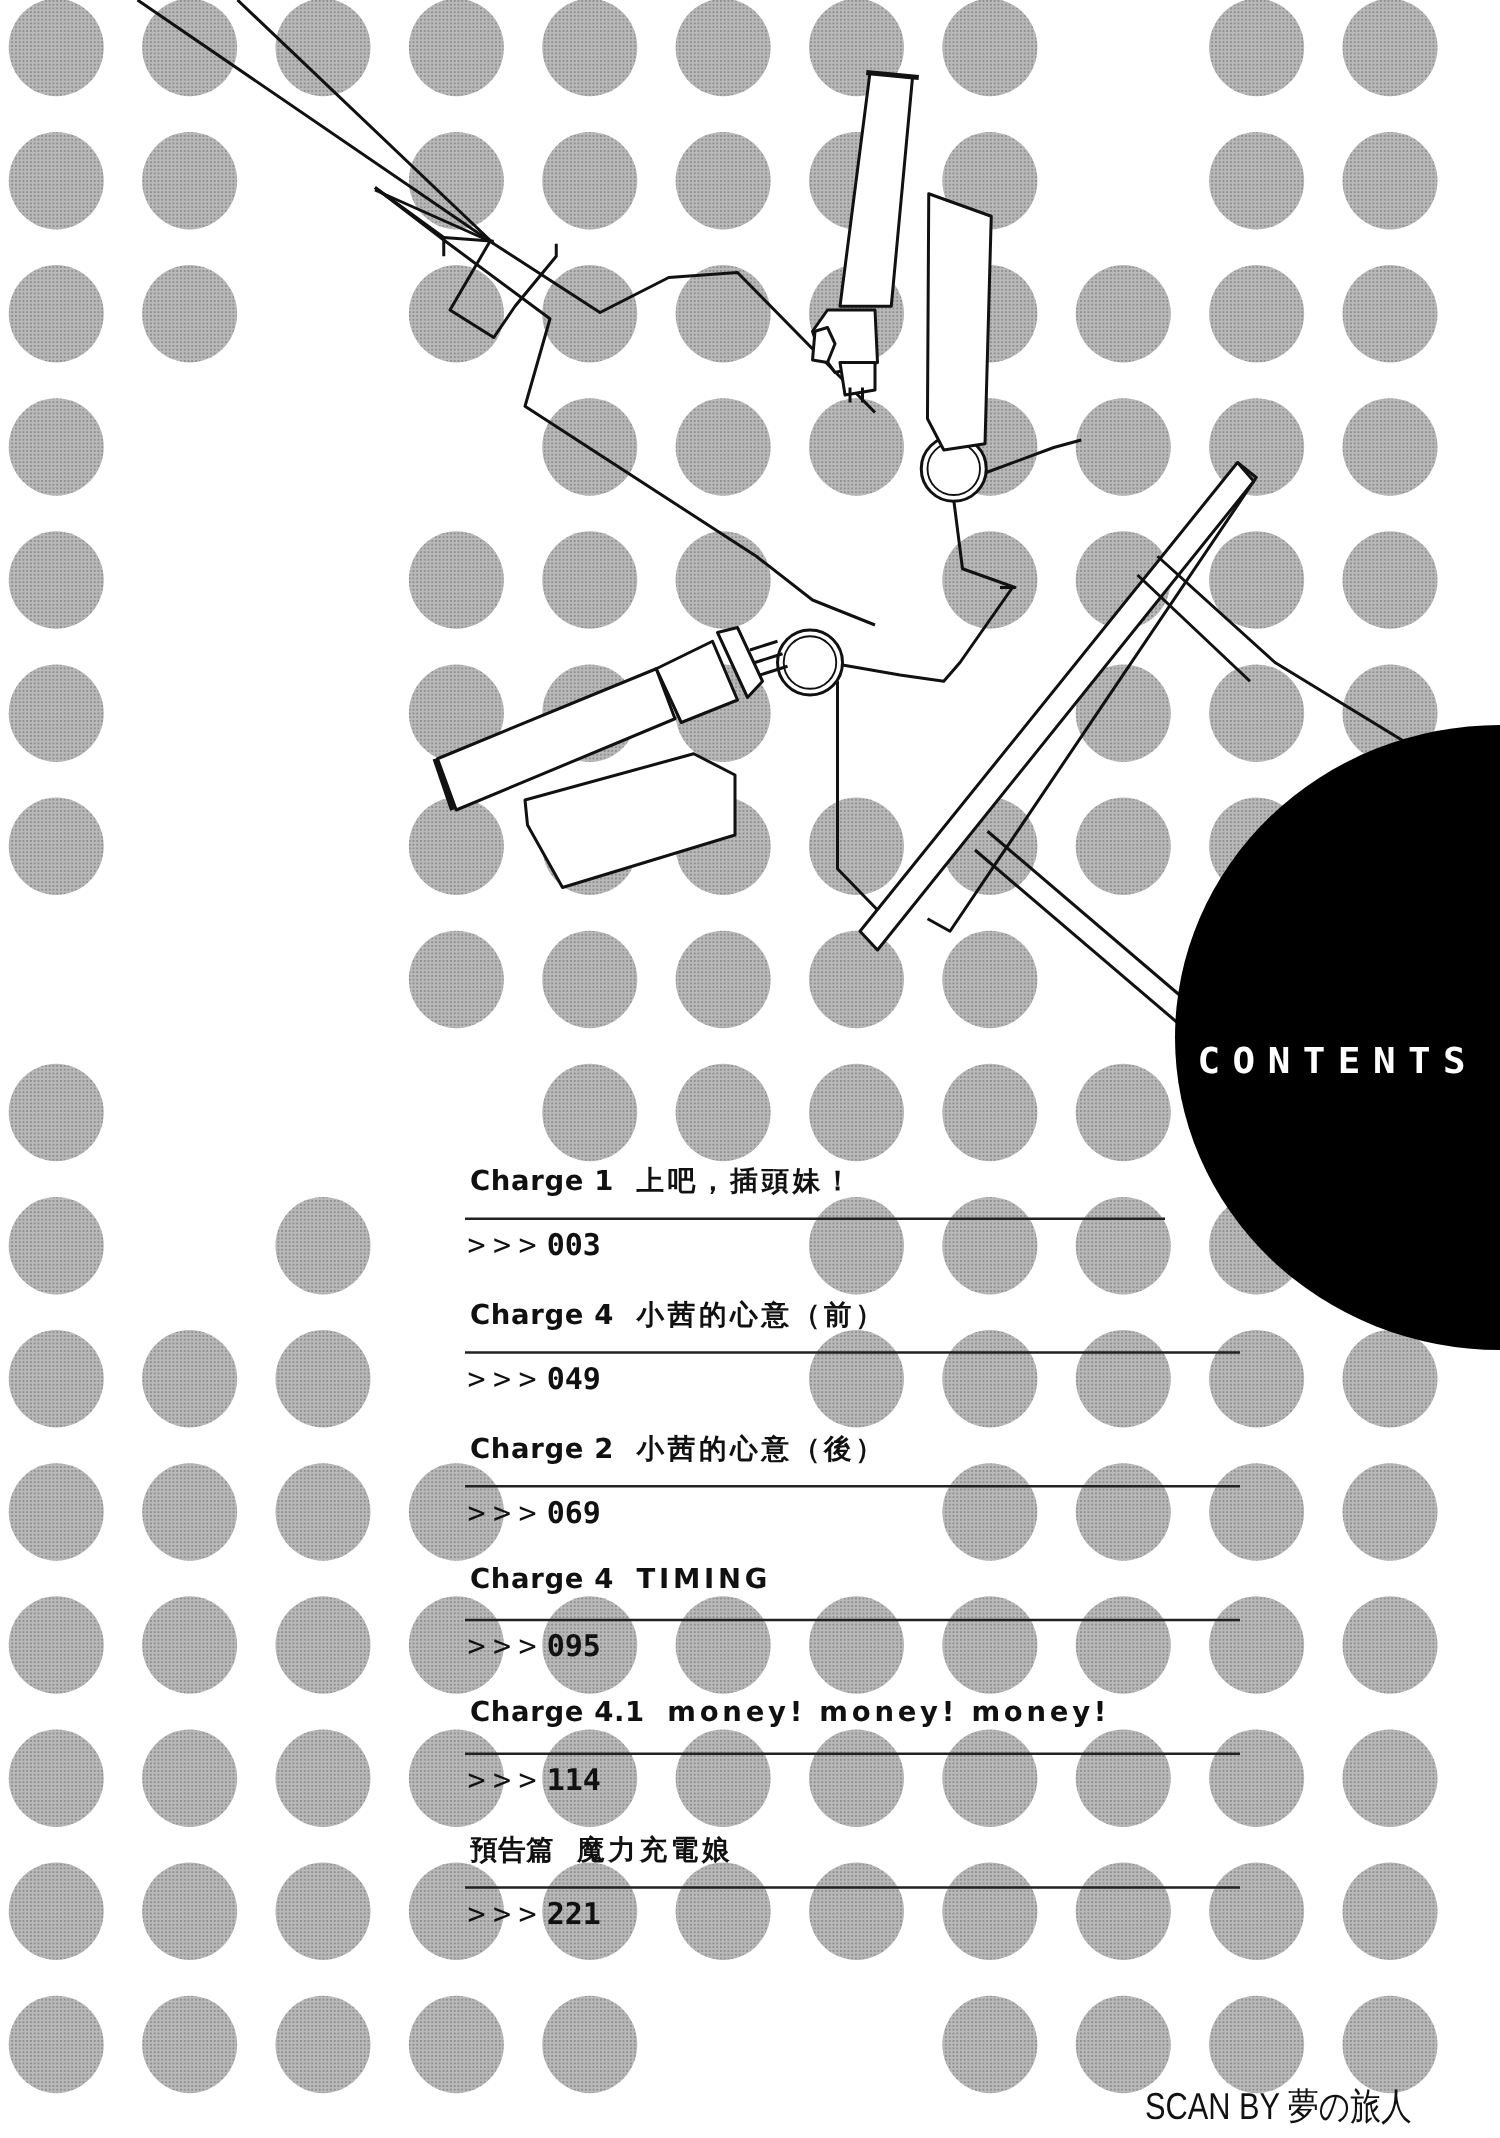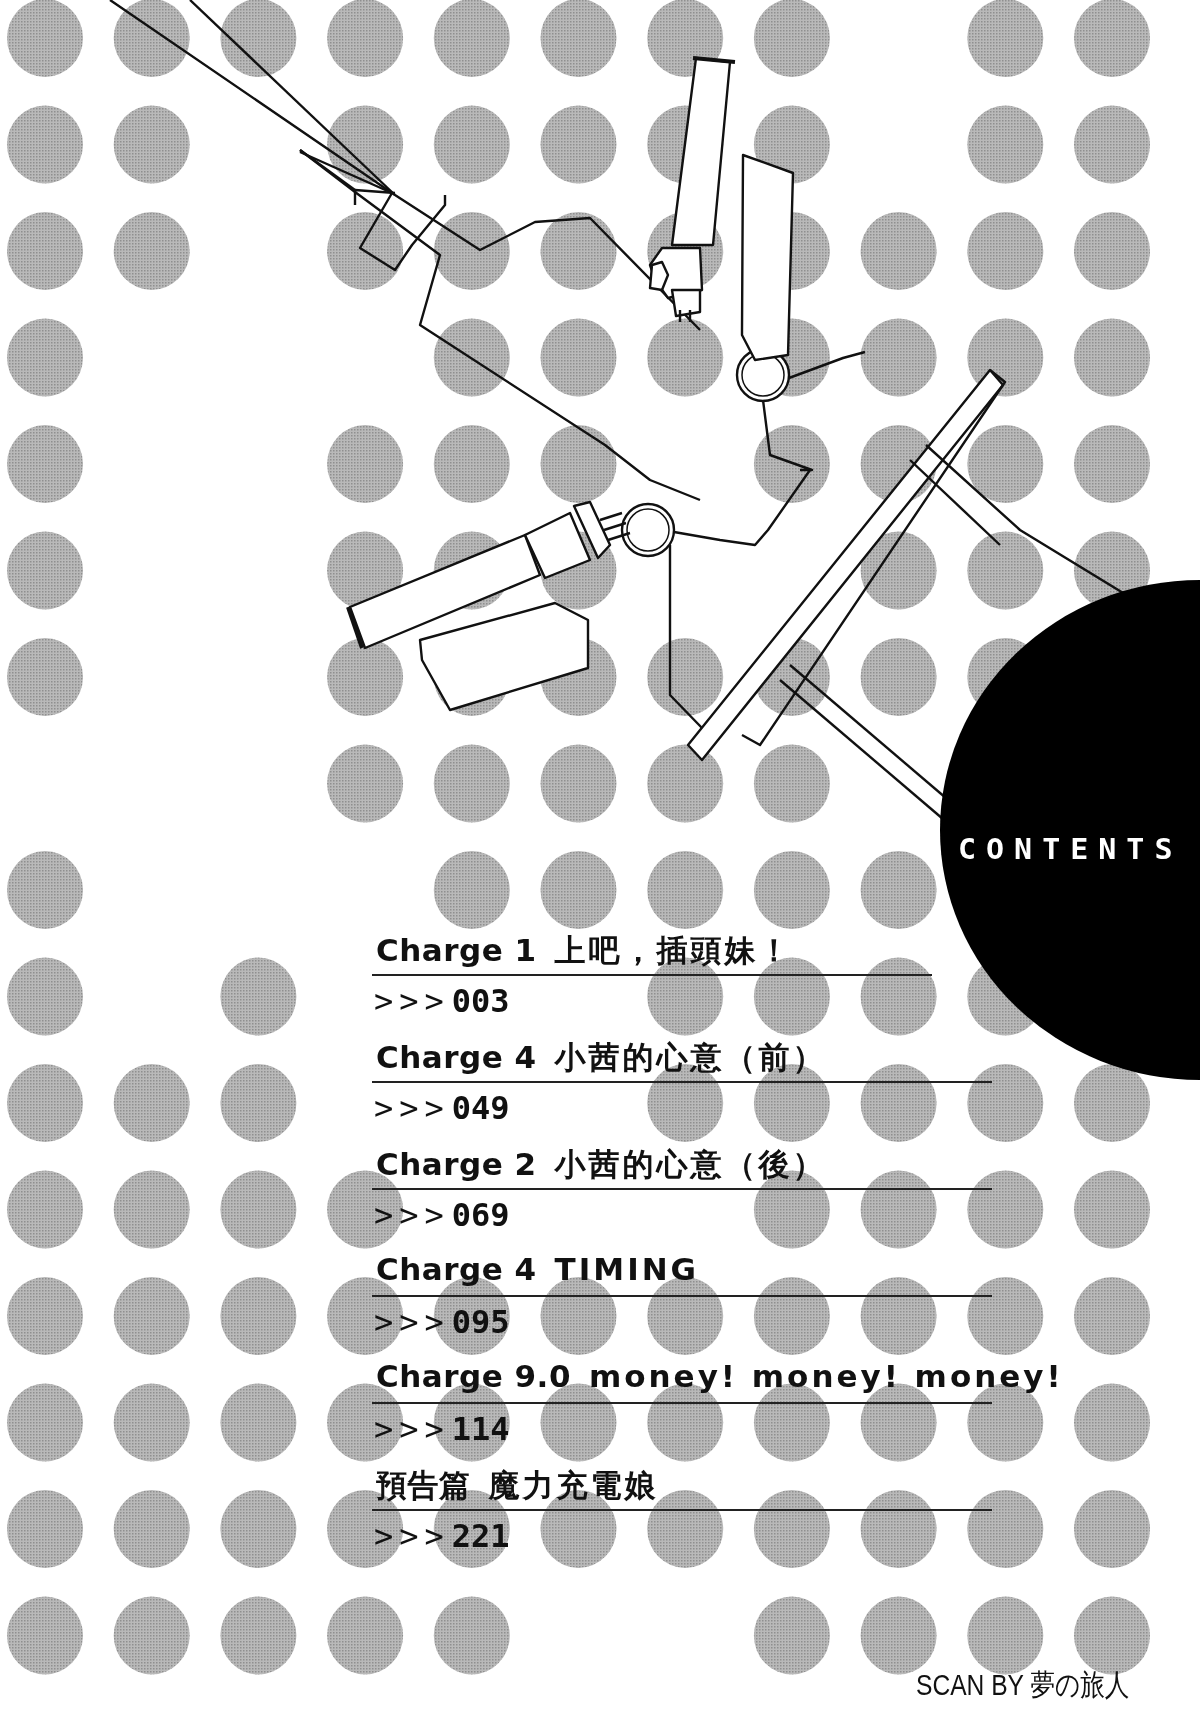--- a/index.html
+++ b/index.html
@@ -9,26 +9,26 @@
     #art { position: absolute; left: 0; top: 0; width: 1200px; height: 1710px; }
     .blackdisc { position: absolute; left: 940px; top: 580px; width: 520px; height: 500px;
                  border-radius: 50%; background: #000; }
     .contents-title { position: absolute; left: 958px; top: 832px; color: #fff;
                       font-family: "DejaVu Sans Mono", monospace; font-weight: bold;
                       font-size: 30px; letter-spacing: 10px; transform: scaleY(0.95); }
     .toc { position: absolute; left: 372px; top: 930px; width: 700px; }
     .entry { position: relative; height: 107px; }
     .entry-title { position: absolute; left: 4px; top: 0; white-space: nowrap;
                    font-family: "DejaVu Sans", sans-serif; font-weight: bold;
-                   font-size: 31px; color: #111; letter-spacing: 0.5px; }
+                   font-size: 22px; color: #111; letter-spacing: 0.5px; }
     .entry-title .cn { margin-left: 18px; letter-spacing: 3px; }
     .entry-rule { position: absolute; left: 0; top: 44px; height: 2px; background: #222; }
     .entry-page { position: absolute; left: 2px; top: 52px; white-space: nowrap;
                   font-family: "DejaVu Sans Mono", monospace; font-weight: bold;
-                  font-size: 32px; color: #111; }
+                  font-size: 24px; color: #111; }
     .entry-page .arrows { font-weight: normal; letter-spacing: 6px; margin-right: 2px; }
     .scan-credit { position: absolute; left: 916px; top: 1665px; font-family: "Liberation Sans Narrow", "Liberation Sans", sans-serif;
                    font-size: 30px; color: #111; transform: scaleX(0.82); transform-origin: left top; white-space: nowrap; }
   </style>
 </head>
 <body>
 
 <svg id="dots" viewBox="0 0 1200 1710" xmlns="http://www.w3.org/2000/svg">
   <defs>
     <pattern id="halftone" width="3" height="3" patternUnits="userSpaceOnUse">
@@ -254,21 +254,21 @@
       <div class="entry-title"><span>Charge 2</span><span class="cn">小茜的心意（後）</span></div>
       <div class="entry-rule" style="width:620px"></div>
       <div class="entry-page"><span class="arrows">&gt;&gt;&gt;</span><span>069</span></div>
     </div>
     <div class="entry">
       <div class="entry-title"><span>Charge 4</span><span class="cn">TIMING</span></div>
       <div class="entry-rule" style="width:620px"></div>
       <div class="entry-page"><span class="arrows">&gt;&gt;&gt;</span><span>095</span></div>
     </div>
     <div class="entry">
-      <div class="entry-title"><span>Charge 9.0</span><span class="cn">money! money! money!</span></div>
+      <div class="entry-title"><span>Charge 4.1</span><span class="cn">money! money! money!</span></div>
       <div class="entry-rule" style="width:620px"></div>
       <div class="entry-page"><span class="arrows">&gt;&gt;&gt;</span><span>114</span></div>
     </div>
     <div class="entry">
       <div class="entry-title"><span>預告篇</span><span class="cn">魔力充電娘</span></div>
       <div class="entry-rule" style="width:620px"></div>
       <div class="entry-page"><span class="arrows">&gt;&gt;&gt;</span><span>221</span></div>
     </div>
   </div>
 

